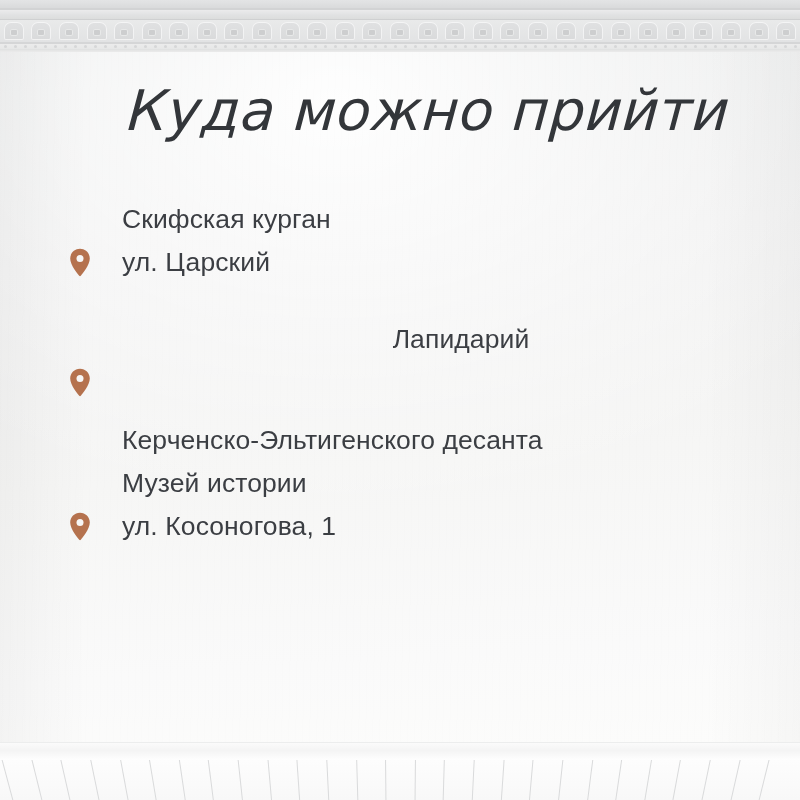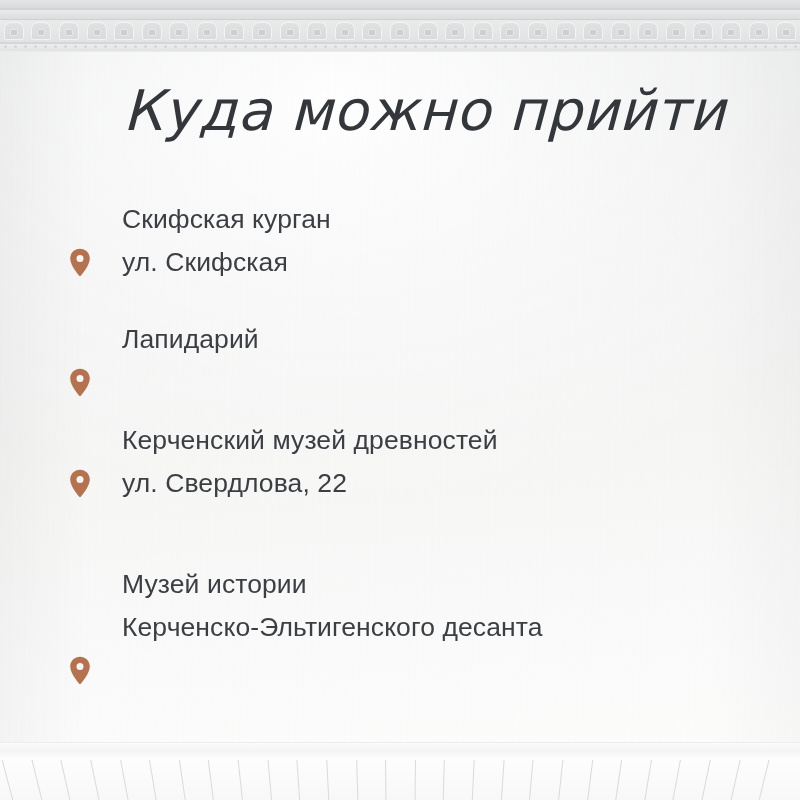--- a/index.html
+++ b/index.html
@@ -174,21 +174,21 @@
   }
   .pin {
     position: absolute;
     left: 69px;
     width: 22px;
     height: 30px;
   }
   .pin svg { display: block; width: 22px; height: 30px; }
 
   
-  .place.gap-lg { margin-bottom: 58px; }
+  .place.gap-lg { margin-bottom: 58px; text-align: center; }
   .place.gap-xl { margin-bottom: 0; }
 </style>
 </head>
 <body>
 
 <div id="stage">
 
   <div class="wall"></div>
   <div class="wall-noise"></div>
   <div class="wall-vignette"></div>
@@ -319,50 +319,41 @@
 
   <div class="places" id="places">
       <div class="place gap-sm">
         <div class="pin" style="top: 50px;">
           <svg viewBox="0 0 22 30" xmlns="http://www.w3.org/2000/svg">
             <path d="M11 0.8C5.5 0.8 1.2 5.1 1.2 10.5c0 6.6 7.6 15.6 9.0 17.2a1.05 1.05 0 0 0 1.6 0c1.4-1.6 9.0-10.6 9.0-17.2C20.8 5.1 16.5 0.8 11 0.8z" fill="#b5724e"></path>
             <circle cx="11" cy="10.4" r="3.5" fill="#f7f6f5"></circle>
           </svg>
         </div>
         <div class="place-line">Скифская курган</div>
-        <div class="place-line">ул. Скифская</div>
+        <div class="place-line">ул. Царский</div>
       </div>
       <div class="place gap-lg">
         <div class="pin" style="top: 50px;">
           <svg viewBox="0 0 22 30" xmlns="http://www.w3.org/2000/svg">
             <path d="M11 0.8C5.5 0.8 1.2 5.1 1.2 10.5c0 6.6 7.6 15.6 9.0 17.2a1.05 1.05 0 0 0 1.6 0c1.4-1.6 9.0-10.6 9.0-17.2C20.8 5.1 16.5 0.8 11 0.8z" fill="#b5724e"></path>
             <circle cx="11" cy="10.4" r="3.5" fill="#f7f6f5"></circle>
           </svg>
         </div>
         <div class="place-line">Лапидарий</div>
       </div>
-      <div class="place gap-lg">
-        <div class="pin" style="top: 50px;">
-          <svg viewBox="0 0 22 30" xmlns="http://www.w3.org/2000/svg">
-            <path d="M11 0.8C5.5 0.8 1.2 5.1 1.2 10.5c0 6.6 7.6 15.6 9.0 17.2a1.05 1.05 0 0 0 1.6 0c1.4-1.6 9.0-10.6 9.0-17.2C20.8 5.1 16.5 0.8 11 0.8z" fill="#b5724e"></path>
-            <circle cx="11" cy="10.4" r="3.5" fill="#f7f6f5"></circle>
-          </svg>
-        </div>
-        <div class="place-line">Керченский музей древностей</div>
-        <div class="place-line">ул. Свердлова, 22</div>
-      </div>
       <div class="place gap-xl">
         <div class="pin" style="top: 93px;">
           <svg viewBox="0 0 22 30" xmlns="http://www.w3.org/2000/svg">
             <path d="M11 0.8C5.5 0.8 1.2 5.1 1.2 10.5c0 6.6 7.6 15.6 9.0 17.2a1.05 1.05 0 0 0 1.6 0c1.4-1.6 9.0-10.6 9.0-17.2C20.8 5.1 16.5 0.8 11 0.8z" fill="#b5724e"></path>
             <circle cx="11" cy="10.4" r="3.5" fill="#f7f6f5"></circle>
           </svg>
         </div>
+        <div class="place-line">Керченско-Эльтигенского десанта</div>
         <div class="place-line">Музей истории</div>
-        <div class="place-line">Керченско-Эльтигенского десанта</div>
+        <div class="place-line">ул. Косоногова, 1</div>
       </div>
     </div>
 
   <div class="baseboard"></div>
   <div class="floor" id="floor">
       <div class="plank" style="left: 0px; transform: rotate(-15deg);"></div>
       <div class="plank" style="left: 29.6296px; transform: rotate(-13.8889deg);"></div>
       <div class="plank" style="left: 59.2593px; transform: rotate(-12.7778deg);"></div>
       <div class="plank" style="left: 88.8889px; transform: rotate(-11.6667deg);"></div>
       <div class="plank" style="left: 118.519px; transform: rotate(-10.5556deg);"></div>

